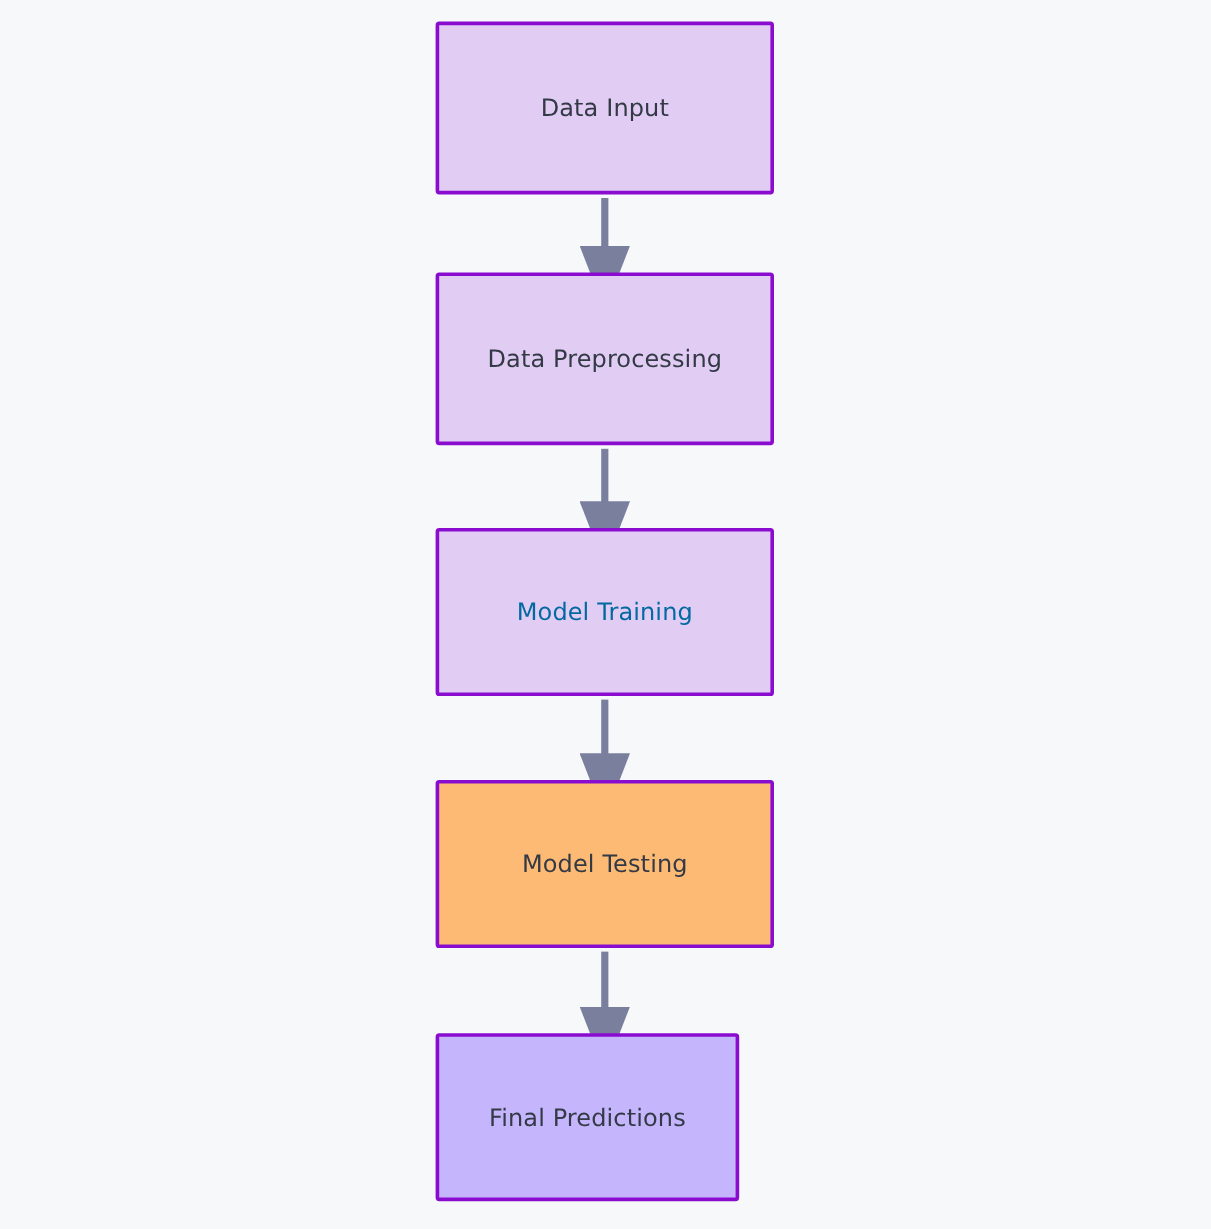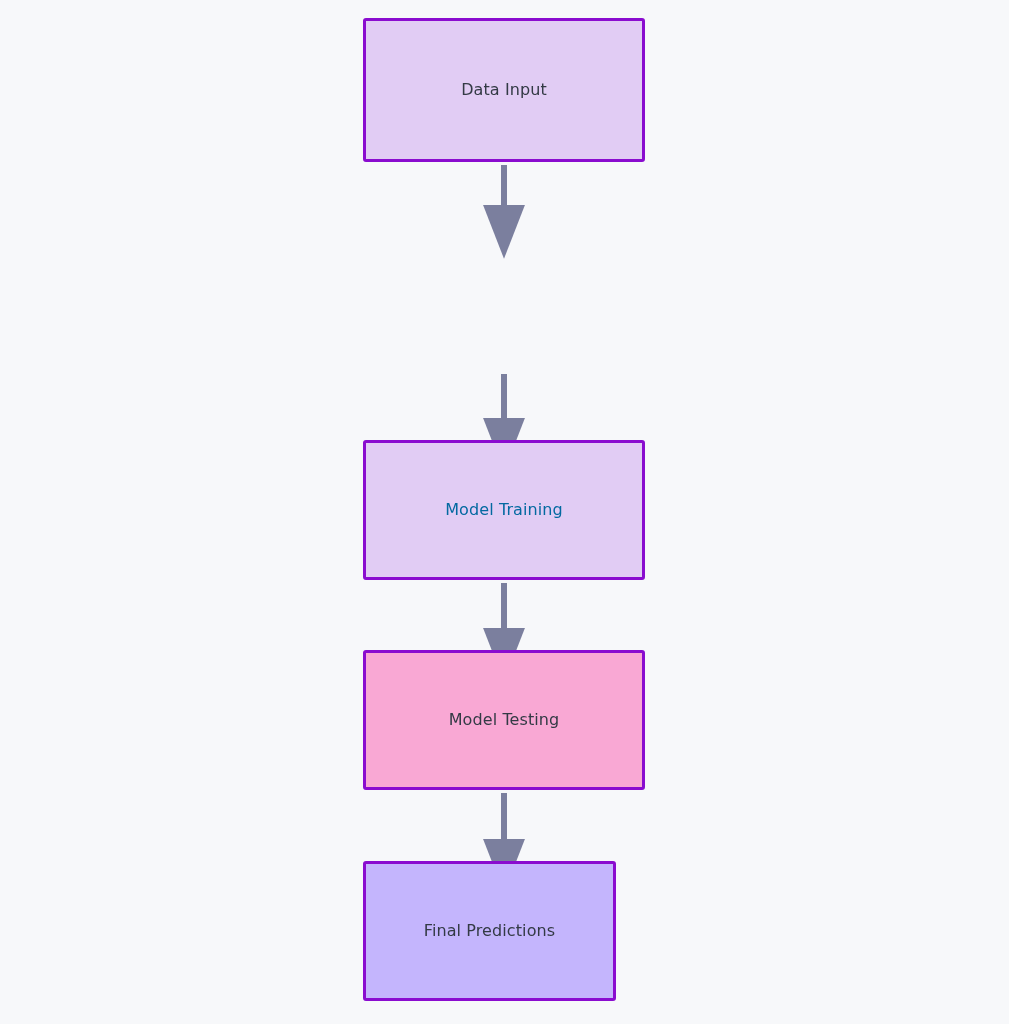--- a/index.html
+++ b/index.html
@@ -28,21 +28,21 @@
     background: #e1ccf4;
     border: 3px solid #8a0ccf;
     border-radius: 3px;
     display: flex;
     align-items: center;
     justify-content: center;
   }
 
   .node-label {
     font-family: "DejaVu Sans", sans-serif;
-    font-size: 16px;
+    font-size: 20px;
     font-weight: 400;
     color: #333a45;
     letter-spacing: 0.1px;
     line-height: 1.2;
     text-align: right;
     white-space: nowrap;
   }
 
   .edge {
     position: absolute;
@@ -70,26 +70,29 @@
         <line x1="504" y1="374" x2="504" y2="425" stroke="#7b7f9e" stroke-width="6" stroke-linecap="butt" marker-end="url(#arrowhead)"></line>
         <line x1="504" y1="583" x2="504" y2="635" stroke="#7b7f9e" stroke-width="6" stroke-linecap="butt" marker-end="url(#arrowhead)"></line>
         <line x1="504" y1="793" x2="504" y2="846" stroke="#7b7f9e" stroke-width="6" stroke-linecap="butt" marker-end="url(#arrowhead)"></line>
       </g>
   </svg>
 
   <div class="node" style="left: 363px; top: 18px; width: 282px; height: 144px; background: rgb(225, 204, 244); border-color: rgb(138, 12, 207);">
     <span class="node-label" style="color: rgb(51, 58, 69);">Data Input</span>
   </div>
 
+  <div class="node" style="left: 363px; top: 227px; width: 282px; height: 144px; background: rgb(225, 204, 244); border-color: rgb(138, 12, 207);">
+    <span class="node-label" style="color: rgb(51, 58, 69);">Data Preprocessing</span>
+  </div>
 
   <div class="node" style="left: 363px; top: 440px; width: 282px; height: 140px; background: rgb(225, 204, 244); border-color: rgb(138, 12, 207);">
     <span class="node-label" style="color: #0369a1;">Model Training</span>
   </div>
 
-  <div class="node" style="left: 363px; top: 650px; width: 282px; height: 140px; background: #f9a8d4; border-color: rgb(138, 12, 207);">
+  <div class="node" style="left: 363px; top: 650px; width: 282px; height: 140px; background: #fdba74; border-color: rgb(138, 12, 207);">
     <span class="node-label" style="color: rgb(51, 58, 69);">Model Testing</span>
   </div>
 
   <div class="node" style="left: 363px; top: 861px; width: 253px; height: 140px; background: #c4b5fd; border-color: rgb(138, 12, 207);">
     <span class="node-label" style="color: rgb(51, 58, 69);">Final Predictions</span>
   </div>
 
 </div>
 
 </body></html>

